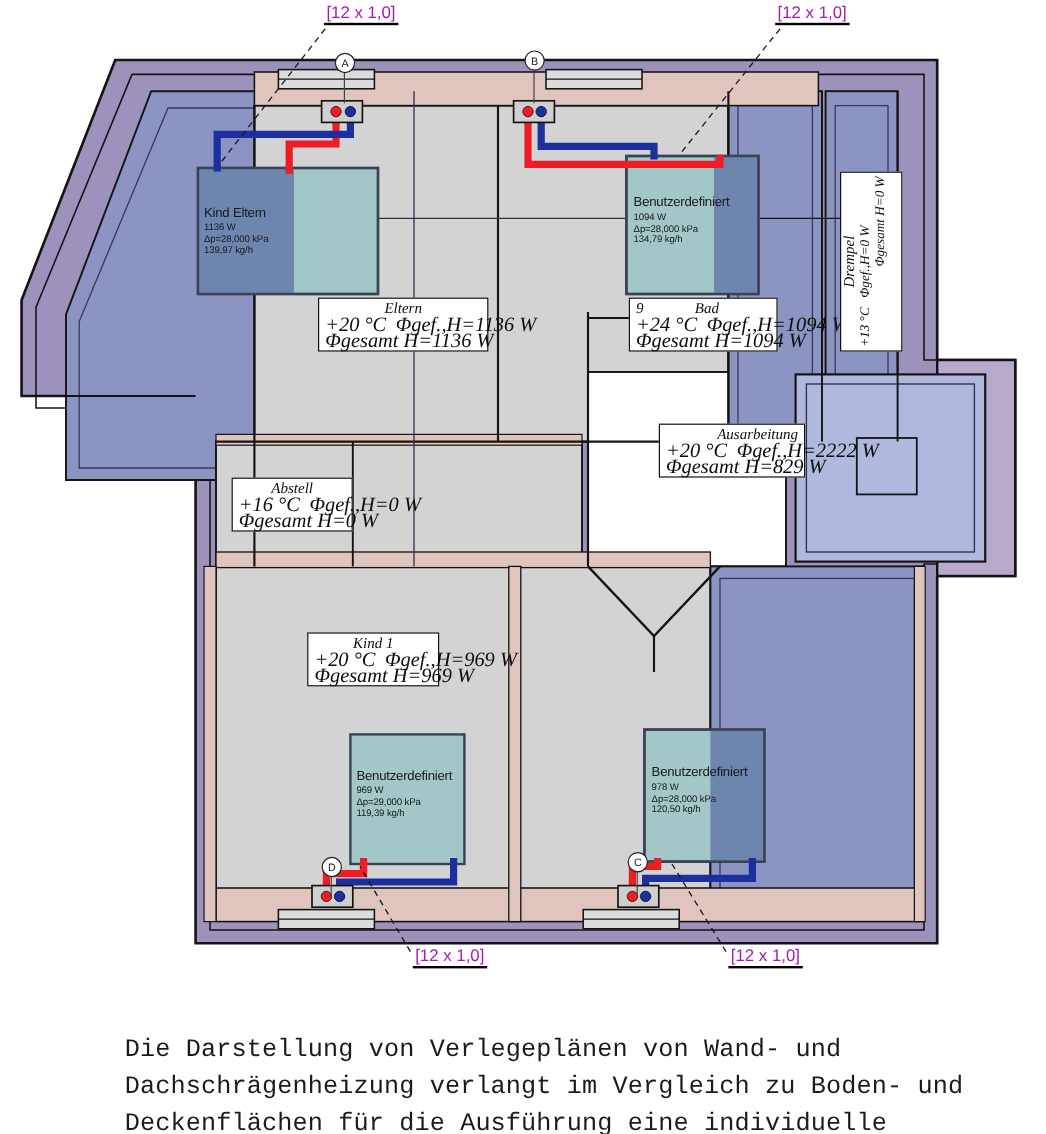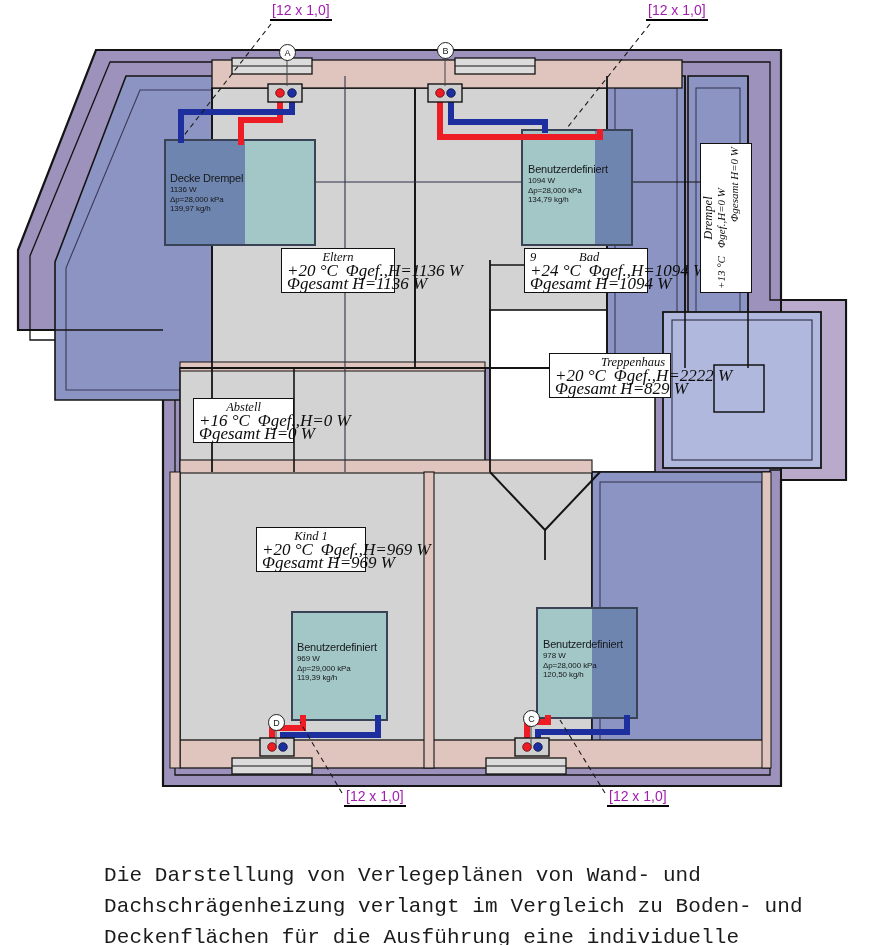--- a/index.html
+++ b/index.html
@@ -361,61 +361,61 @@
   </div>
   <div class="marker" style="left:268px; top:714px;">
     <span>D</span>
   </div>
 
   <div class="dim" style="left:270px; top:2px;"><span>[12 x 1,0]</span></div>
   <div class="dim" style="left:646px; top:2px;"><span>[12 x 1,0]</span></div>
   <div class="dim" style="left:344px; top:788px;"><span>[12 x 1,0]</span></div>
   <div class="dim" style="left:607px; top:788px;"><span>[12 x 1,0]</span></div>
 
-  <div class="lbl" style="left:281px; top:248px; width:114px;font-style:italic;">
+  <div class="lbl" style="left:265px; top:248px; width:142px;font-style:italic;">
     <span class="ttl">Eltern</span>
     <span class="r1"><span class="t">+20 °C</span><span>Φgef.,H=1136 W</span></span>
     <span class="r2">Φgesamt H=1136 W</span>
   </div>
 
   <div class="lbl" style="left:524px; top:248px; width:124px;">
     <span class="ttl"><span class="num">9</span><span>Bad</span></span>
     <span class="r1"><span class="t">+24 °C</span><span>Φgef.,H=1094 W</span></span>
     <span class="r2">Φgesamt H=1094 W</span>
   </div>
 
   <div class="lbl" style="left:193px; top:398px; width:101px;">
     <span class="ttl">Abstell</span>
     <span class="r1"><span class="t">+16 °C</span><span>Φgef.,H=0 W</span></span>
     <span class="r2">Φgesamt H=0 W</span>
   </div>
 
   <div class="lbl" style="left:549px; top:353px; width:122px;">
-    <span class="ttl" style="text-align:right;">Treppenhaus</span>
+    <span class="ttl" style="text-align:right;">Ausarbeitung</span>
     <span class="r1"><span class="t">+20 °C</span><span>Φgef.,H=2222 W</span></span>
     <span class="r2">Φgesamt H=829 W</span>
   </div>
 
   <div class="lbl" style="left:256px; top:527px; width:110px;">
     <span class="ttl">Kind 1</span>
     <span class="r1"><span class="t">+20 °C</span><span>Φgef.,H=969 W</span></span>
     <span class="r2">Φgesamt H=969 W</span>
   </div>
 
 
   <div class="lbl-rot" style="left:700px; top:143px; width:52px; height:150px;">
     <div class="inner">
       <span class="ttl">Drempel</span>
       <span class="r1"><span class="t">+13 °C</span><span>Φgef.,H=0 W</span></span>
       <span class="r2">Φgesamt H=0 W</span>
     </div>
   </div>
 
   <div class="panel-txt" style="left:170px; top:172px;">
-    <span class="pname">Decke Drempel</span>
+    <span class="pname">Kind Eltern</span>
     <span class="pv">1136 W</span>
     <span class="pv">Δp=28,000 kPa</span>
     <span class="pv">139,97 kg/h</span>
   </div>
 
   <div class="panel-txt" style="left:528px; top:163px;">
     <span class="pname">Benutzerdefiniert</span>
     <span class="pv">1094 W</span>
     <span class="pv">Δp=28,000 kPa</span>
     <span class="pv">134,79 kg/h</span>

